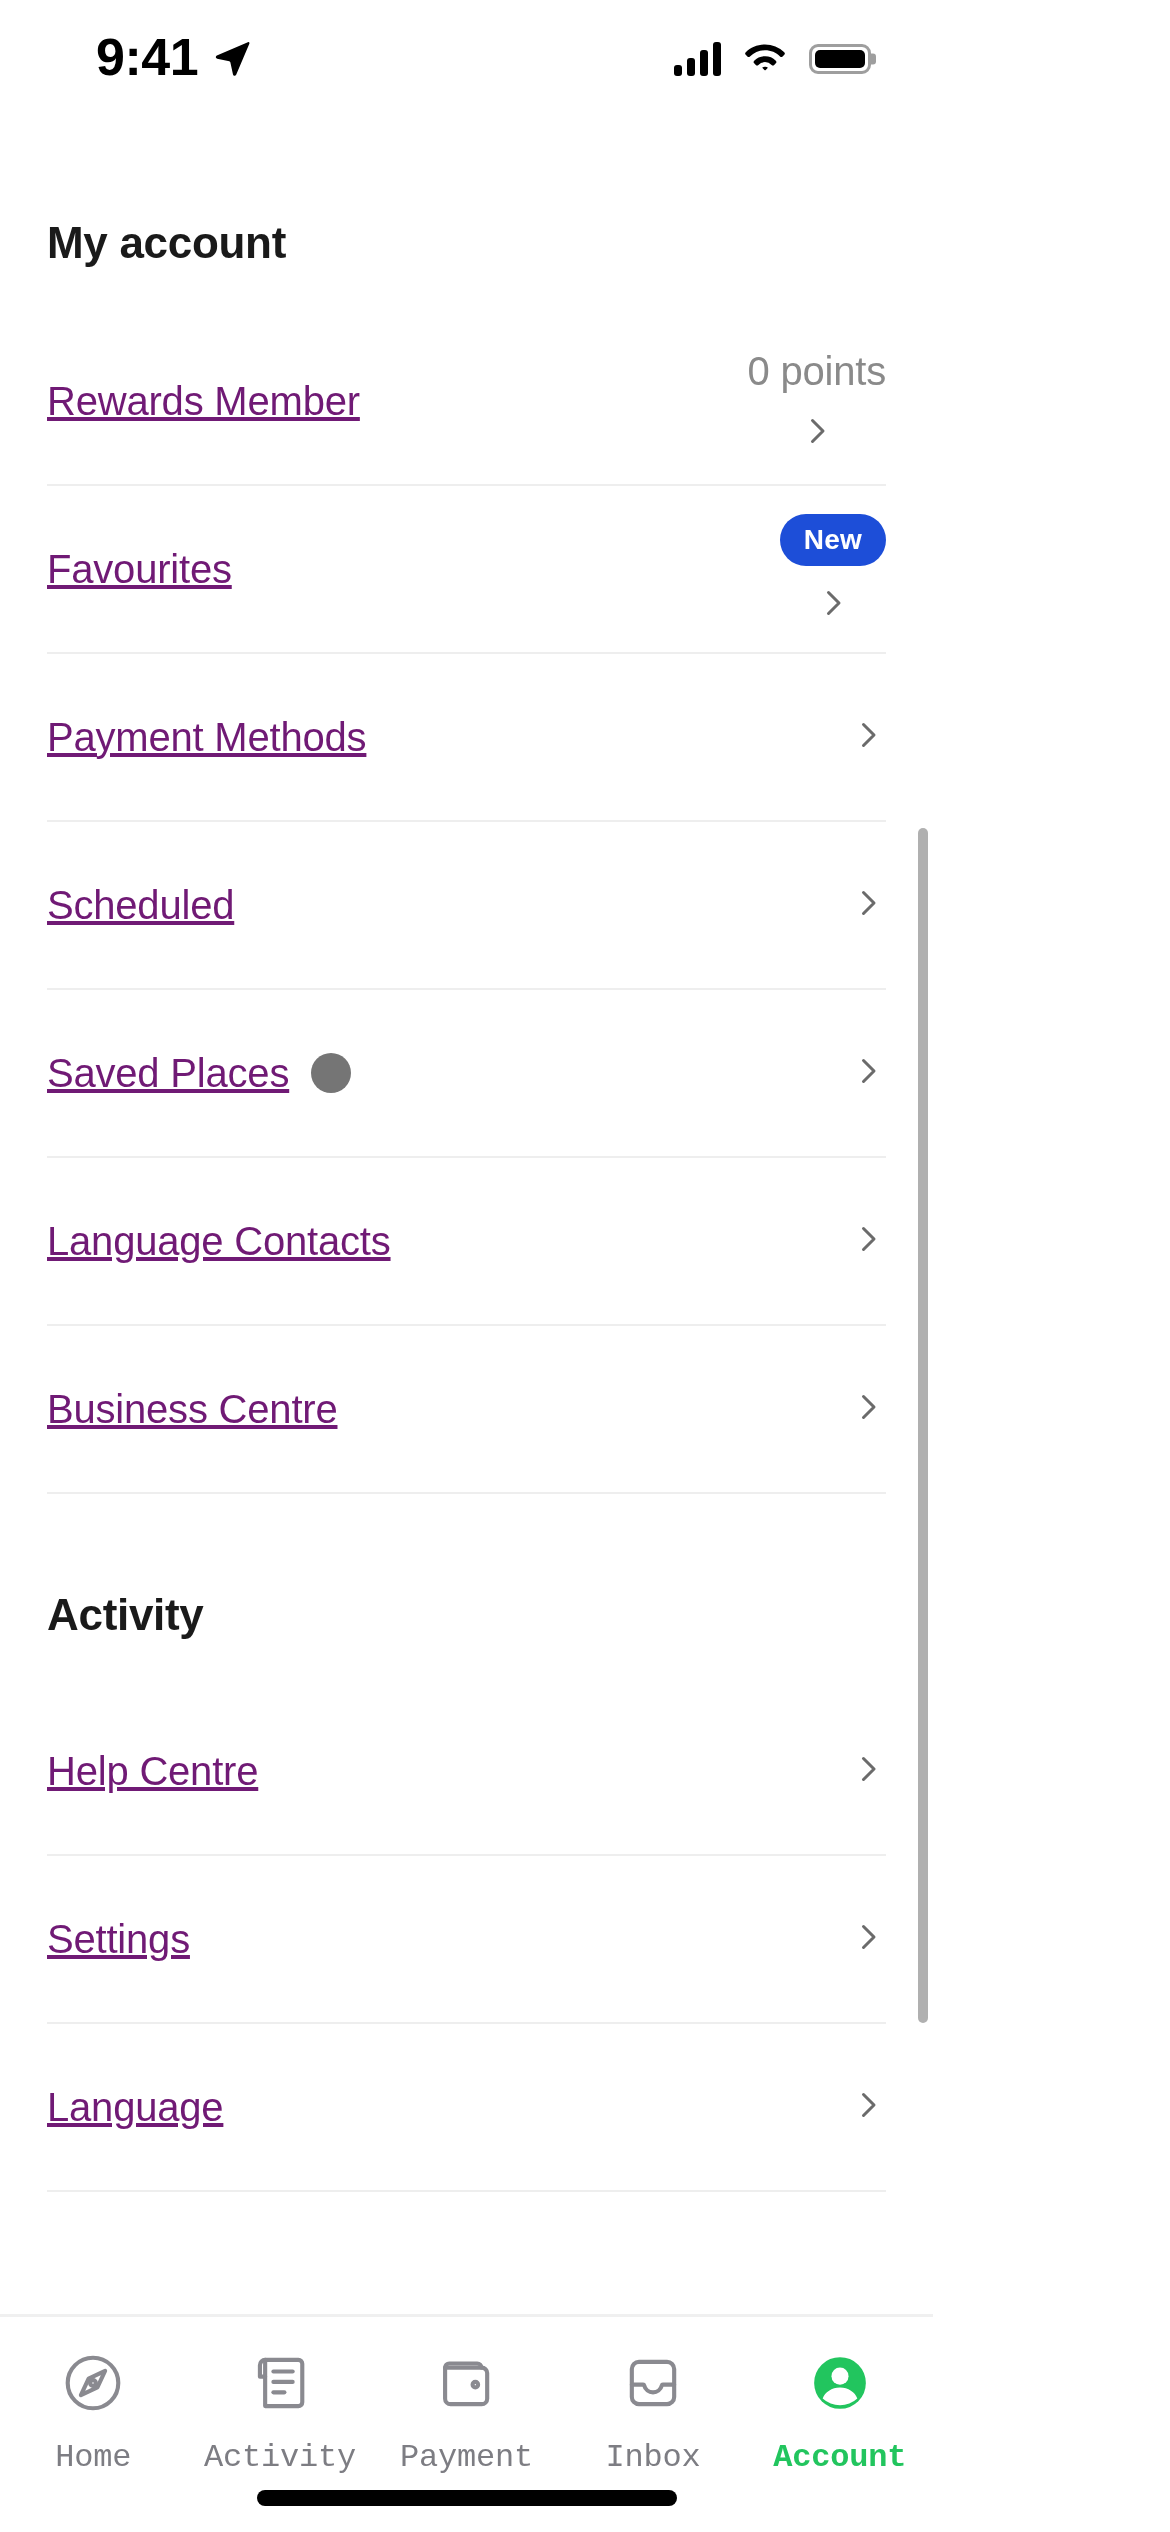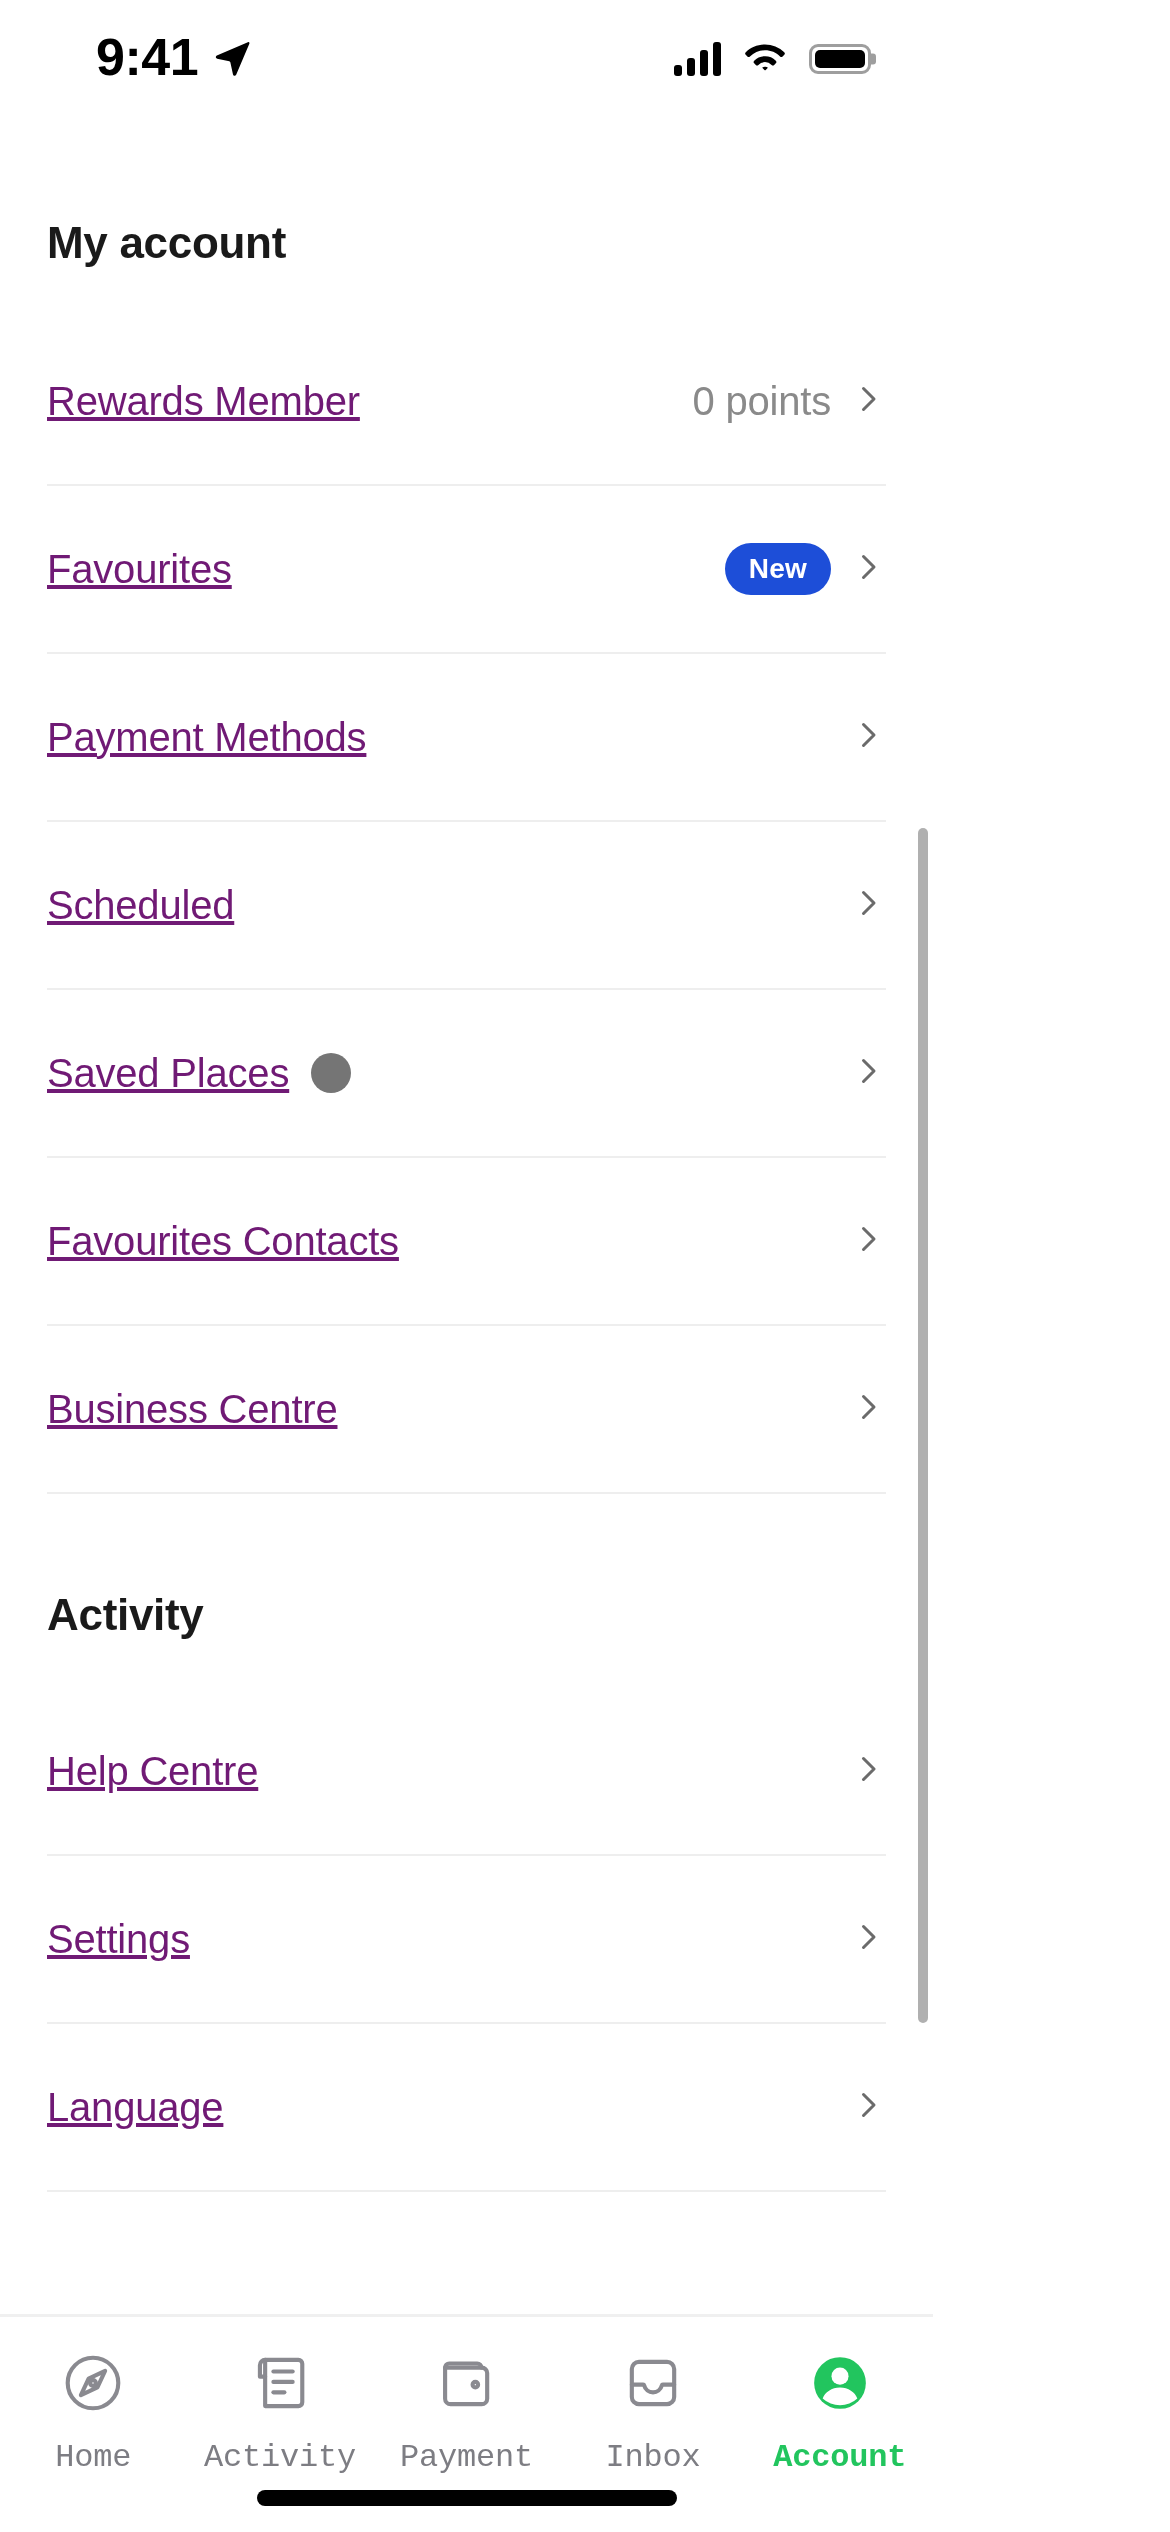--- a/index.html
+++ b/index.html
@@ -76,21 +76,21 @@
     display:flex; align-items:center;
     justify-content:space-between;
     border-bottom:2px solid #eeeeee;
   }
   .row-left { display:flex; align-items:center; gap:22px; }
   .row-label {
     font-size:40px; color:#701a75; font-weight:400;
     letter-spacing:-0.2px;
     text-decoration:underline;
   }
-  .row-right { display:flex; align-items:center; gap:19px; }
+  .row-right { display:flex; align-items:center; gap:19px;flex-direction:column; }
   .row-value { font-size:40px; color:#8a8a8a; letter-spacing:-0.2px; }
 
   .dot {
     width:40px; height:40px; border-radius:50%;
     background:#757575; display:block;
   }
 
   .badge {
     background:#1d4ed8; color:#ffffff;
     font-size:28px; font-weight:bold;
@@ -239,21 +239,21 @@
           <span class="chevron">
             <svg width="36" height="36" viewBox="0 0 24 24" fill="none" stroke="#6b6b6b" stroke-width="2" stroke-linecap="round" stroke-linejoin="round">
                 <polyline points="9 5 16 12 9 19"></polyline>
               </svg>
           </span>
         </div>
       </div>
 
       <div class="row">
         <div class="row-left">
-          <span class="row-label">Favourites Contacts</span>
+          <span class="row-label">Language Contacts</span>
         </div>
         <div class="row-right">
           <span class="chevron">
             <svg width="36" height="36" viewBox="0 0 24 24" fill="none" stroke="#6b6b6b" stroke-width="2" stroke-linecap="round" stroke-linejoin="round">
                 <polyline points="9 5 16 12 9 19"></polyline>
               </svg>
           </span>
         </div>
       </div>
 

